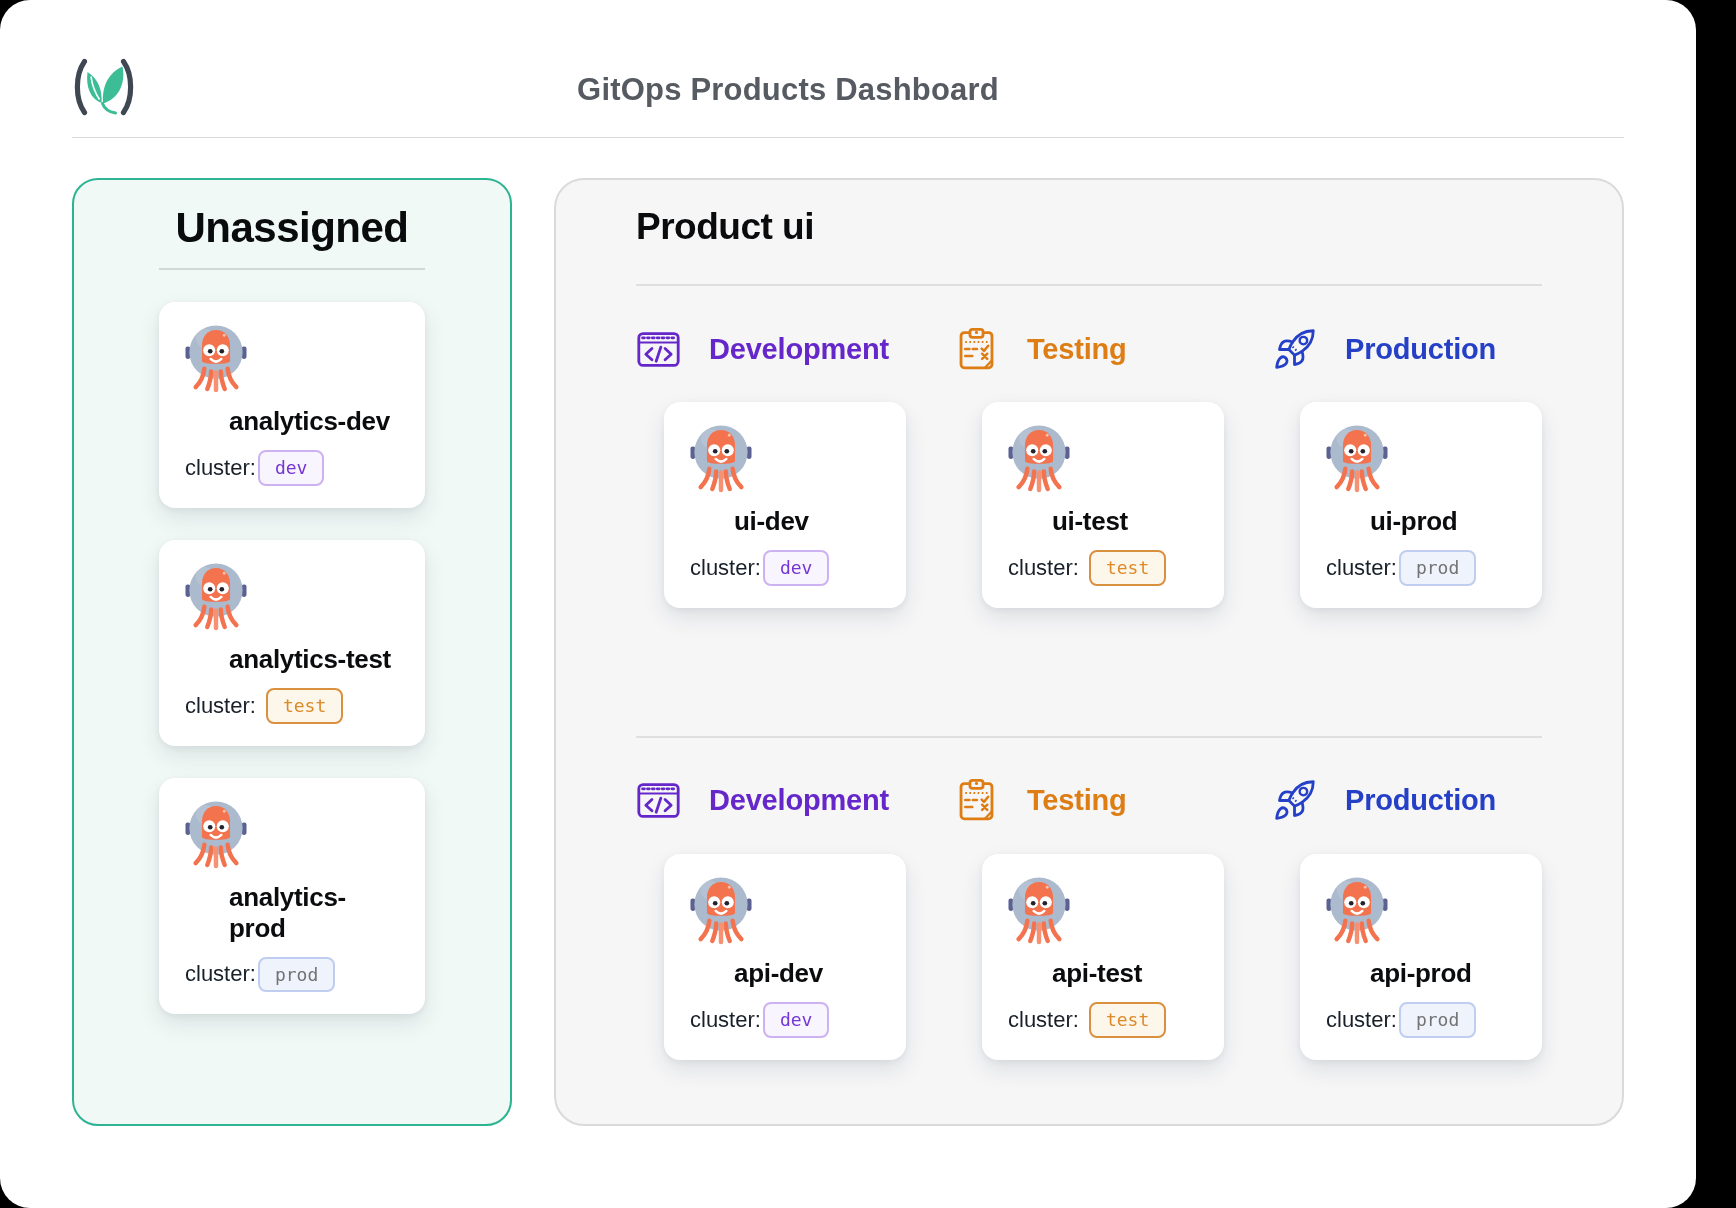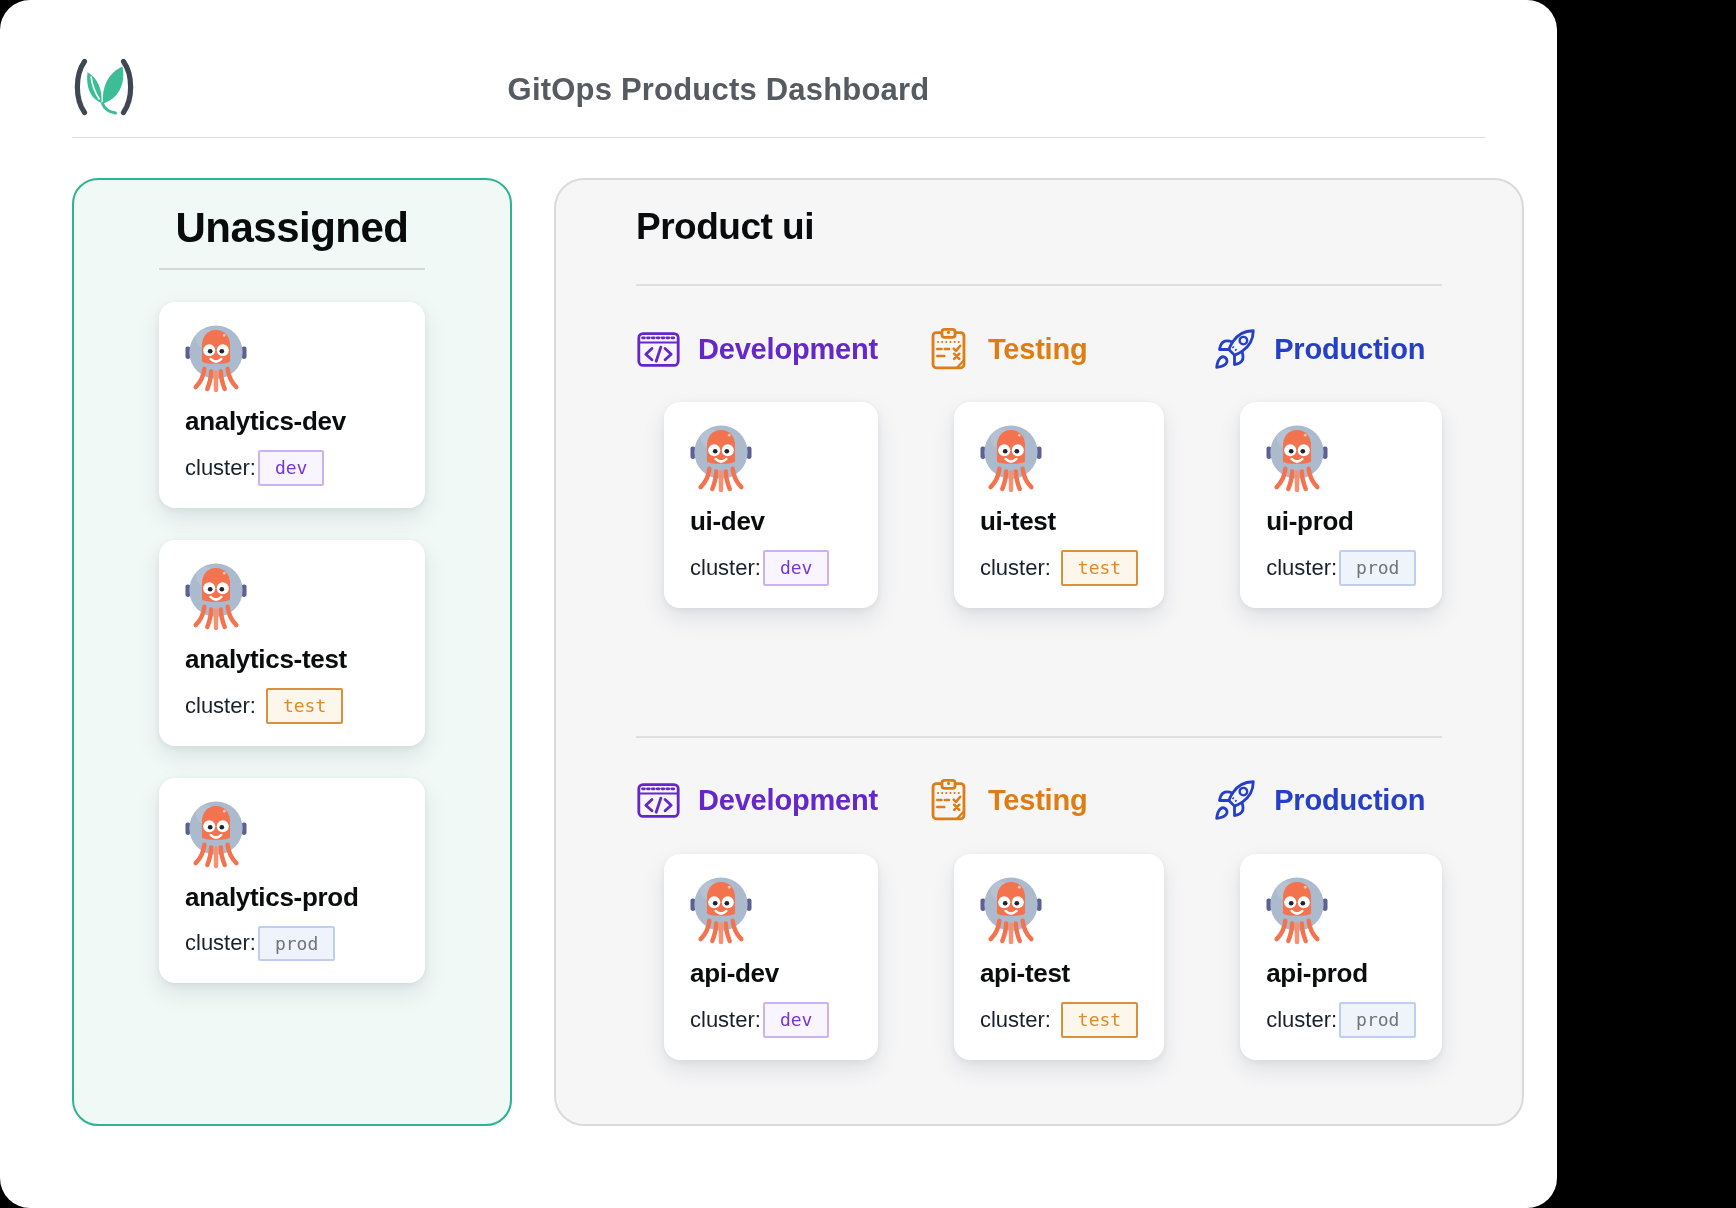--- a/index.html
+++ b/index.html
@@ -1,20 +1,20 @@
 <!DOCTYPE html>
 <html><head>
 <meta charset="utf-8">
 <style>
   * { margin: 0; padding: 0; box-sizing: border-box; }
   html, body { width: 1736px; height: 1208px; background: #000; }
   body { font-family: "Liberation Sans", sans-serif; }
 
   .page {
-    width: 1557px; height: 1208px;
+    width: 1696px; height: 1208px;
     background: #ffffff;
     border-radius: 30px;
     overflow: hidden;
   }
 
   
   .header {
     position: relative;
     height: 138px;
     margin: 0 72px;
@@ -68,31 +68,32 @@
     padding: 20px 26px 22px;
     box-shadow: 0 10px 22px rgba(20, 40, 60, 0.10), 0 2px 6px rgba(20, 40, 60, 0.06);
     cursor: grab;
   }
   .mascot { width: 62px; height: 72px; }
   .mascot svg { width: 62px; height: 72px; display: block; }
   .app-name {
     margin-top: 12px;
     font-size: 26px; font-weight: 700; color: #0b0c0e;
     letter-spacing: -0.3px;
+    margin-left: 44px;
   }
   .cluster-row {
     margin-top: 13px;
     display: flex; align-items: center; gap: 2px;
   }
   .cluster-label { font-size: 22px; color: #18202a; }
   .badge {
     font-family: "DejaVu Sans Mono", monospace;
     font-size: 18px;
     padding: 6px 15px;
-    border-radius: 2px;
+    border-radius: 8px;
     border: 2px solid;
     line-height: 1.1;
   }
   .badge--dev  { color: #7436d4; border-color: #ccb2f0; background: #f9f5fe; }
   .badge--test { color: #dd8a28; border-color: #d9913f; background: #fdf6ea; margin-left: 8px; }
   .badge--prod { color: #737373; border-color: #bfcdf0; background: #eef3fc; }
 
   
   .products-panel {
     flex: 1;
@@ -110,21 +111,21 @@
   .section-divider {
     border-top: 2px solid #dedfe0;
     margin-top: 36px;
   }
   .stage-row {
     margin-top: 40px;
     display: grid;
     grid-template-columns: repeat(3, 1fr);
     column-gap: 48px;
   }
-  .stage-head { display: flex; align-items: center; gap: 17px; height: 46px; }
+  .stage-head { display: flex; align-items: center; gap: 28px; height: 46px; }
   .stage-icon { width: 45px; height: 45px; flex: 0 0 45px; }
   .stage-label { font-size: 29px; font-weight: 700; letter-spacing: -0.2px; }
   .stage--dev  .stage-icon, .stage--dev  .stage-label { color: #6527c9; }
   .stage--test .stage-icon, .stage--test .stage-label { color: #dd7d14; }
   .stage--prod .stage-icon, .stage--prod .stage-label { color: #2540c7; }
   .stage-card-slot { margin-top: 30px; padding-left: 28px; }
 
   .hidden-defs { position: absolute; width: 0; height: 0; overflow: hidden; }
 </style>
 </head>

